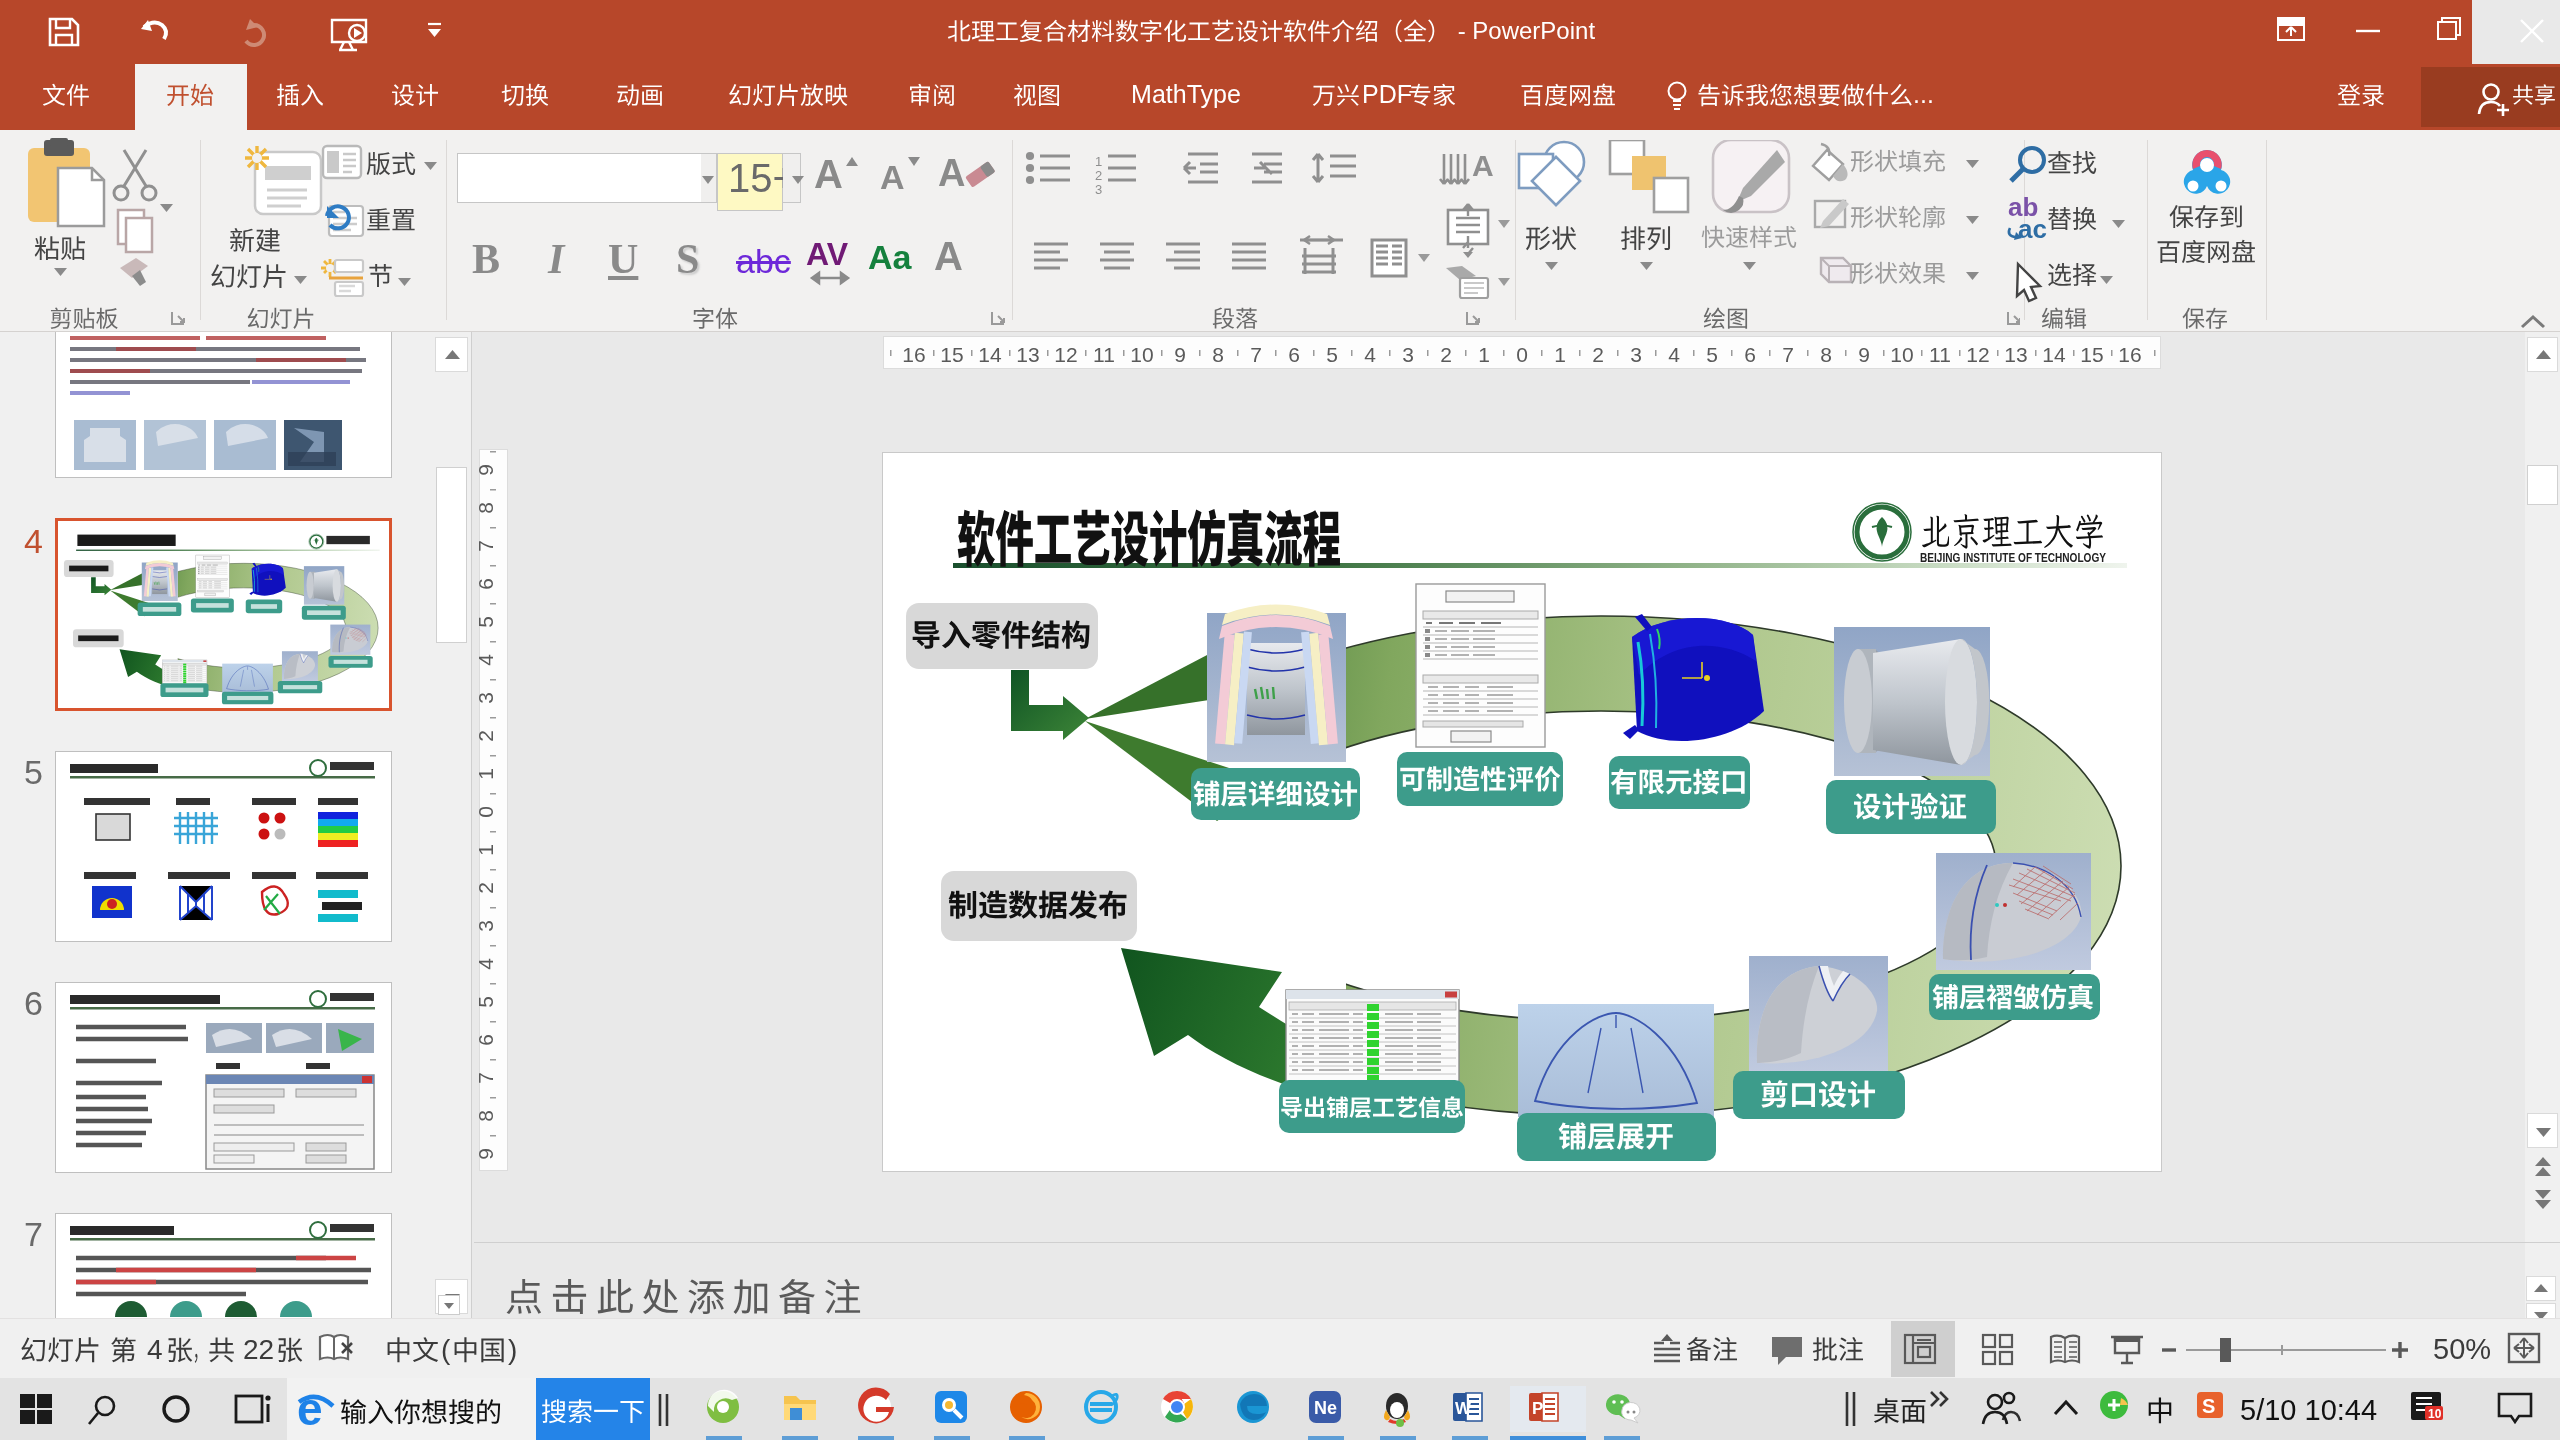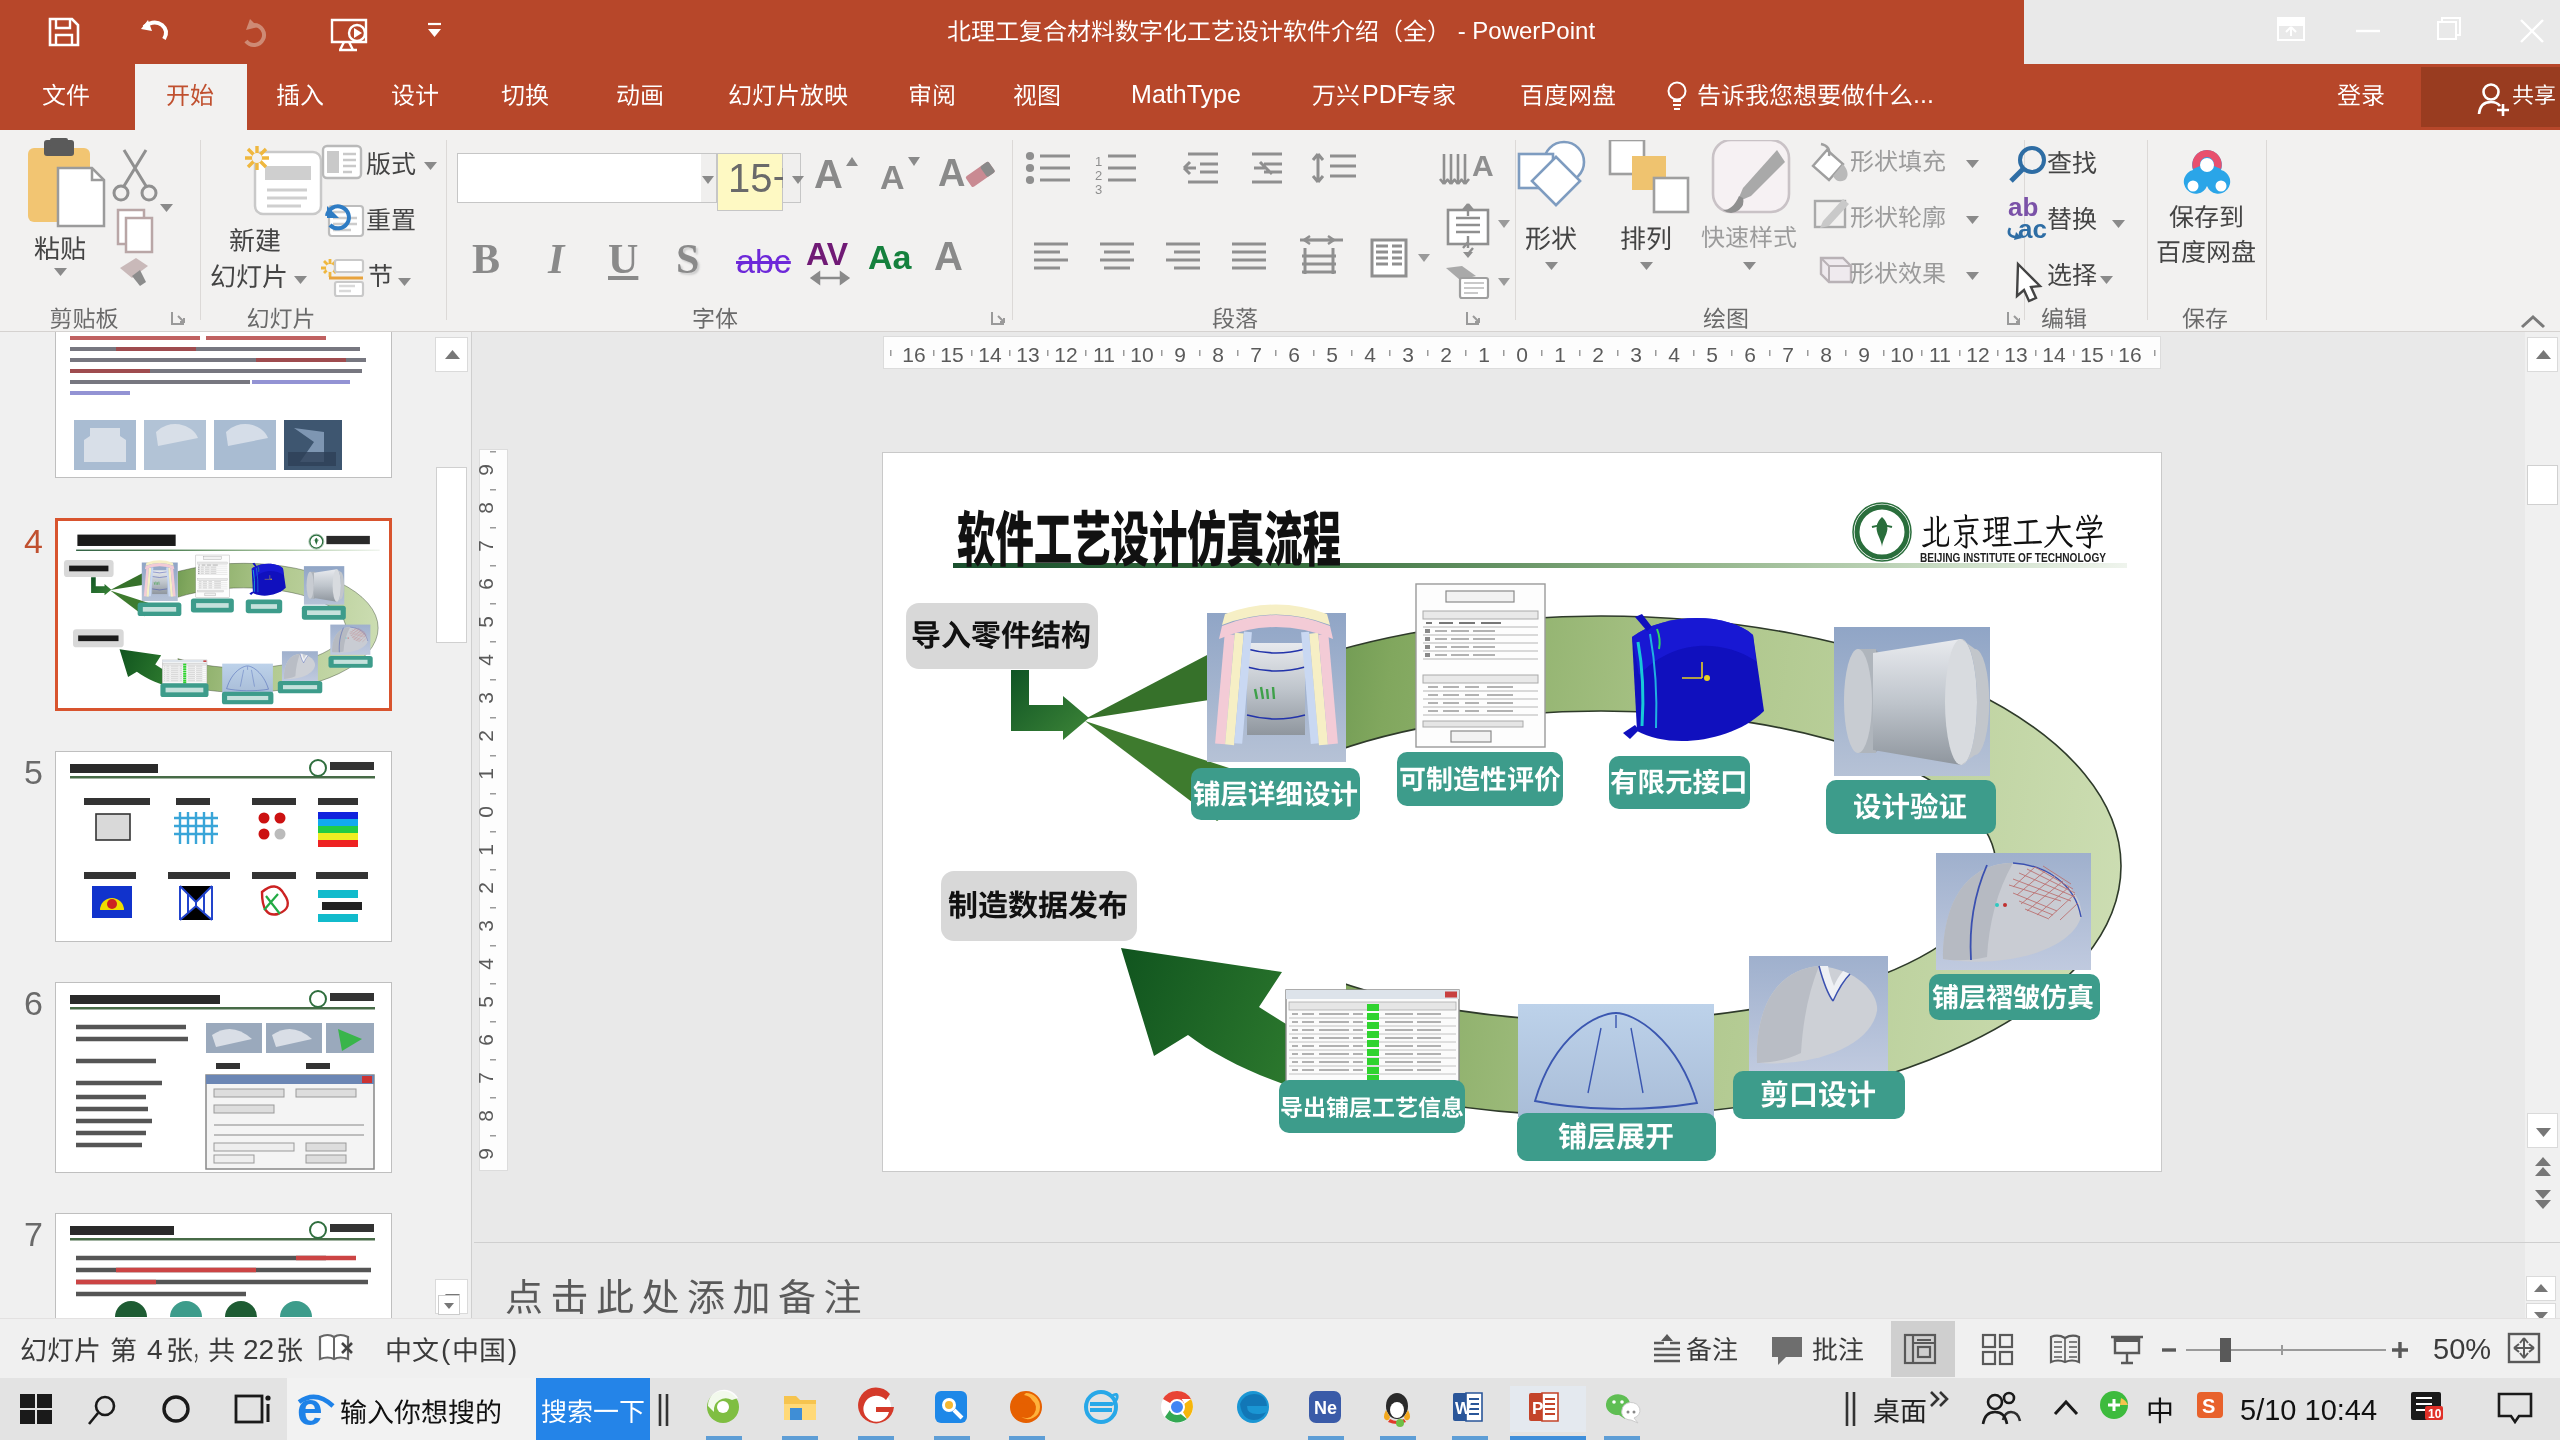--- a/index.html
+++ b/index.html
@@ -1,19 +1,19 @@
 <!DOCTYPE html>
 <html><head><meta charset="utf-8">
 <style>
 *{margin:0;padding:0;box-sizing:border-box}
 html,body{width:2560px;height:1440px;overflow:hidden;font-family:"Liberation Sans",sans-serif;background:#E9E9E9}
 .abs{position:absolute}
 #app{position:relative;width:2560px;height:1440px}
 
-#titlebar{left:0;top:0;width:2024px;height:64px;background:#B7472A}
+#titlebar{left:0;top:0;width:2472px;height:64px;background:#B7472A}
 #tabrow{left:0;top:64px;width:2560px;height:66px;background:#B7472A}
 #seltab{left:135px;top:64px;width:112px;height:66px;background:#F2F1F0}
 #sharebtn{left:2421px;top:67px;width:139px;height:60px;background:#993C20}
 
 #ribbon{left:0;top:130px;width:2560px;height:202px;background:#F2F1F0;border-bottom:1px solid #D5D2D0}
 .gsep{position:absolute;top:10px;width:1px;height:180px;background:#DCD9D7}
 
 #main{left:0;top:332px;width:2560px;height:986px;background:#E9E9E9}
 #thumbpanel{left:0;top:0;width:434px;height:986px;background:#F0F0F0}
 #thumbscroll{left:434px;top:0;width:38px;height:986px;background:#F0F0F0;border-right:1px solid #CFCFCF}

